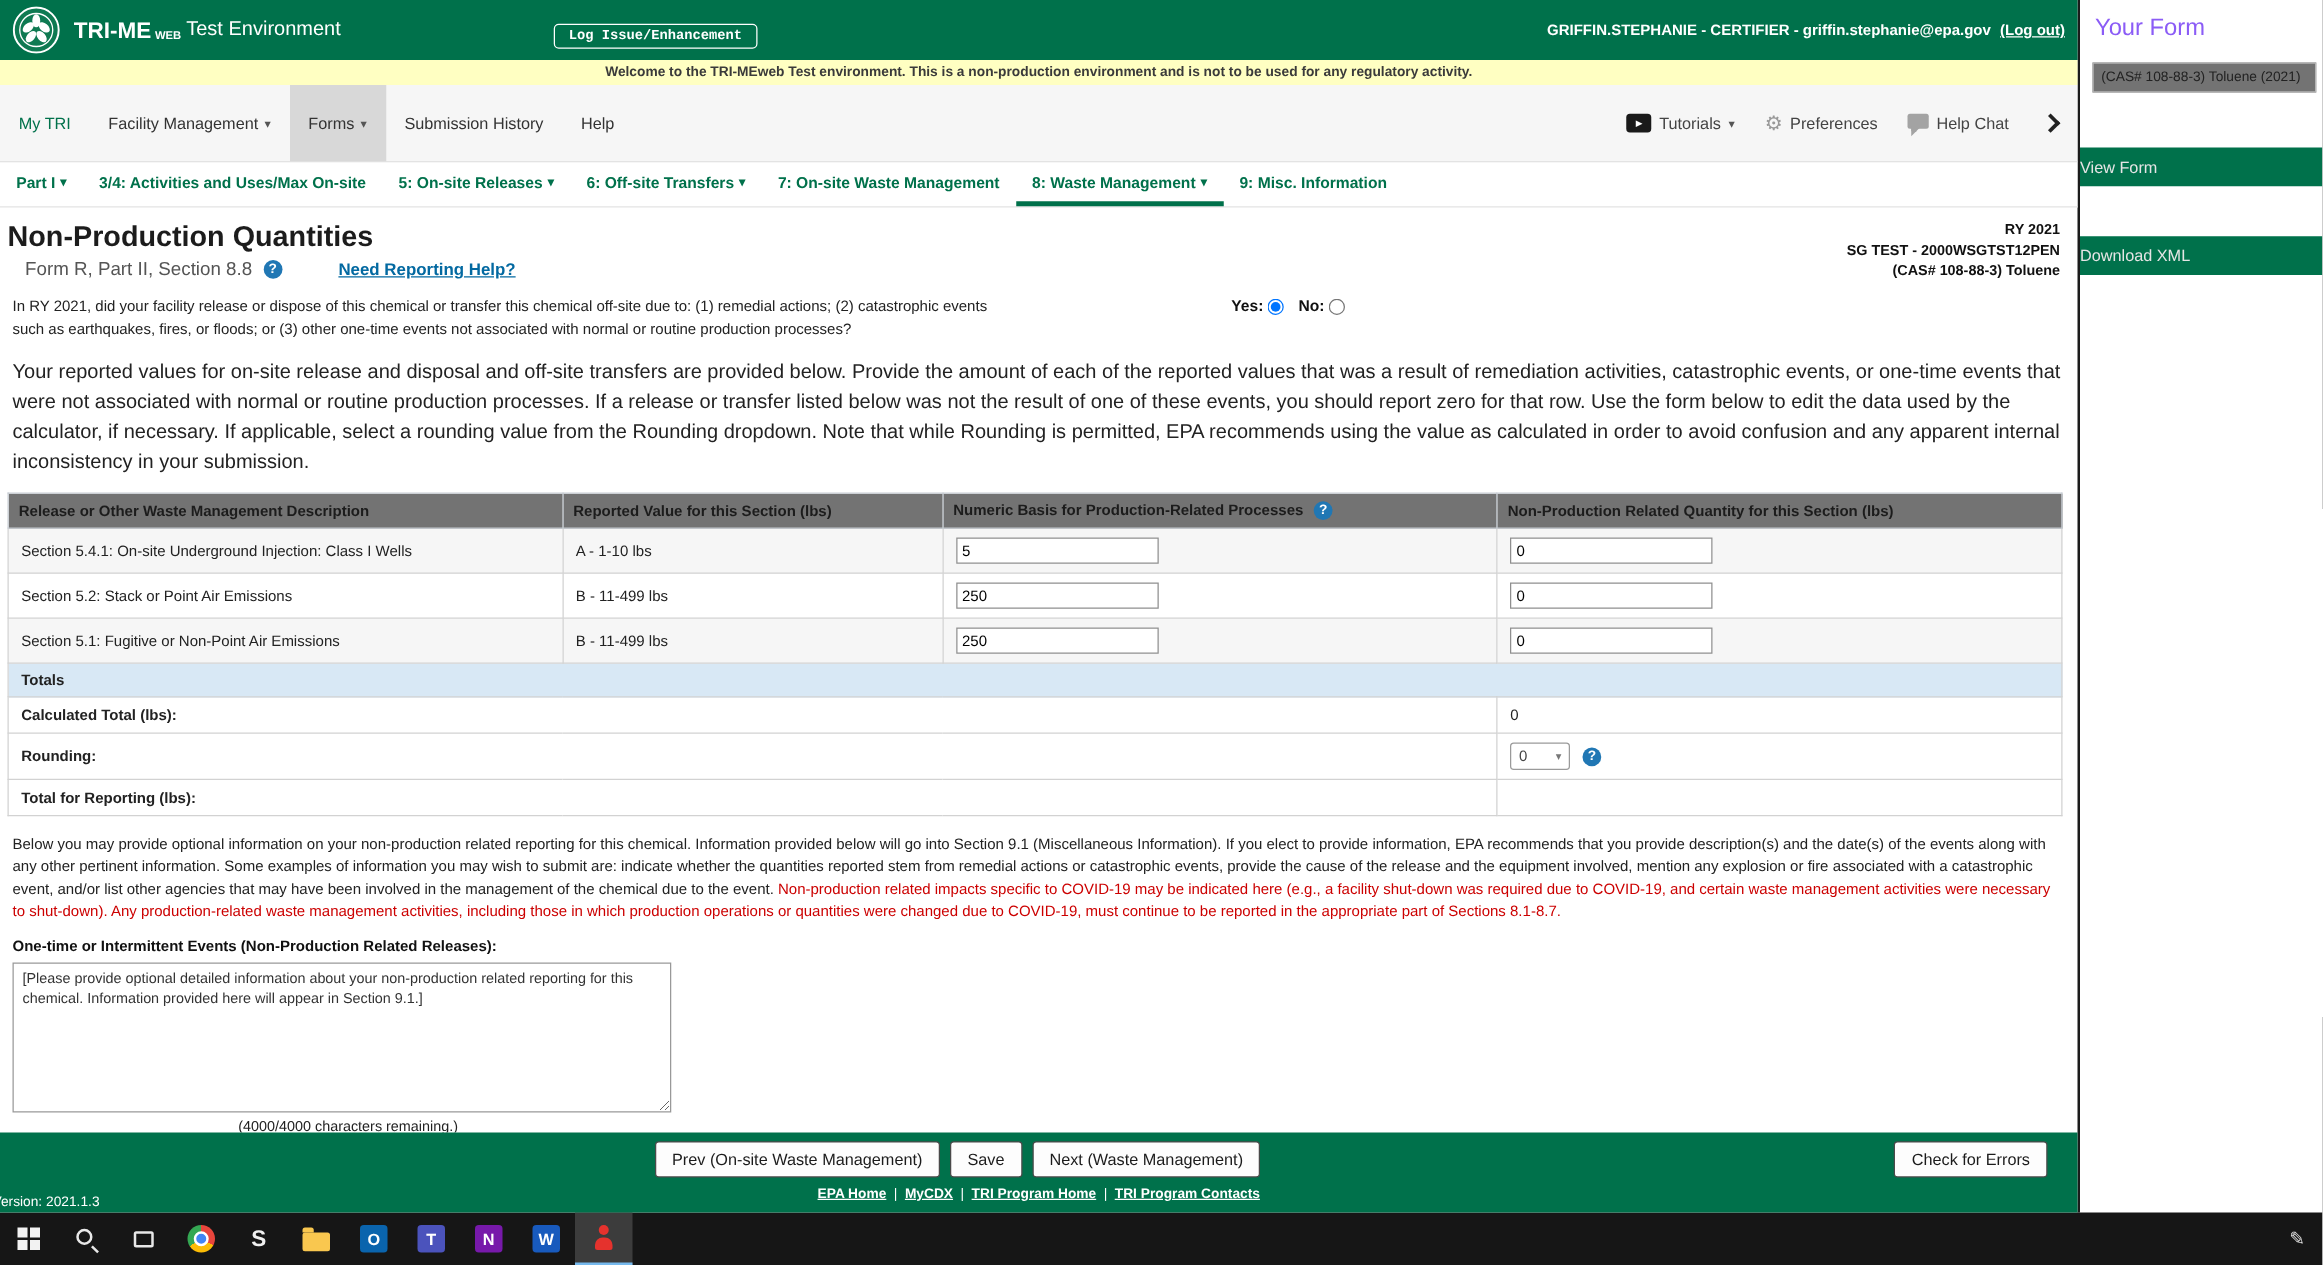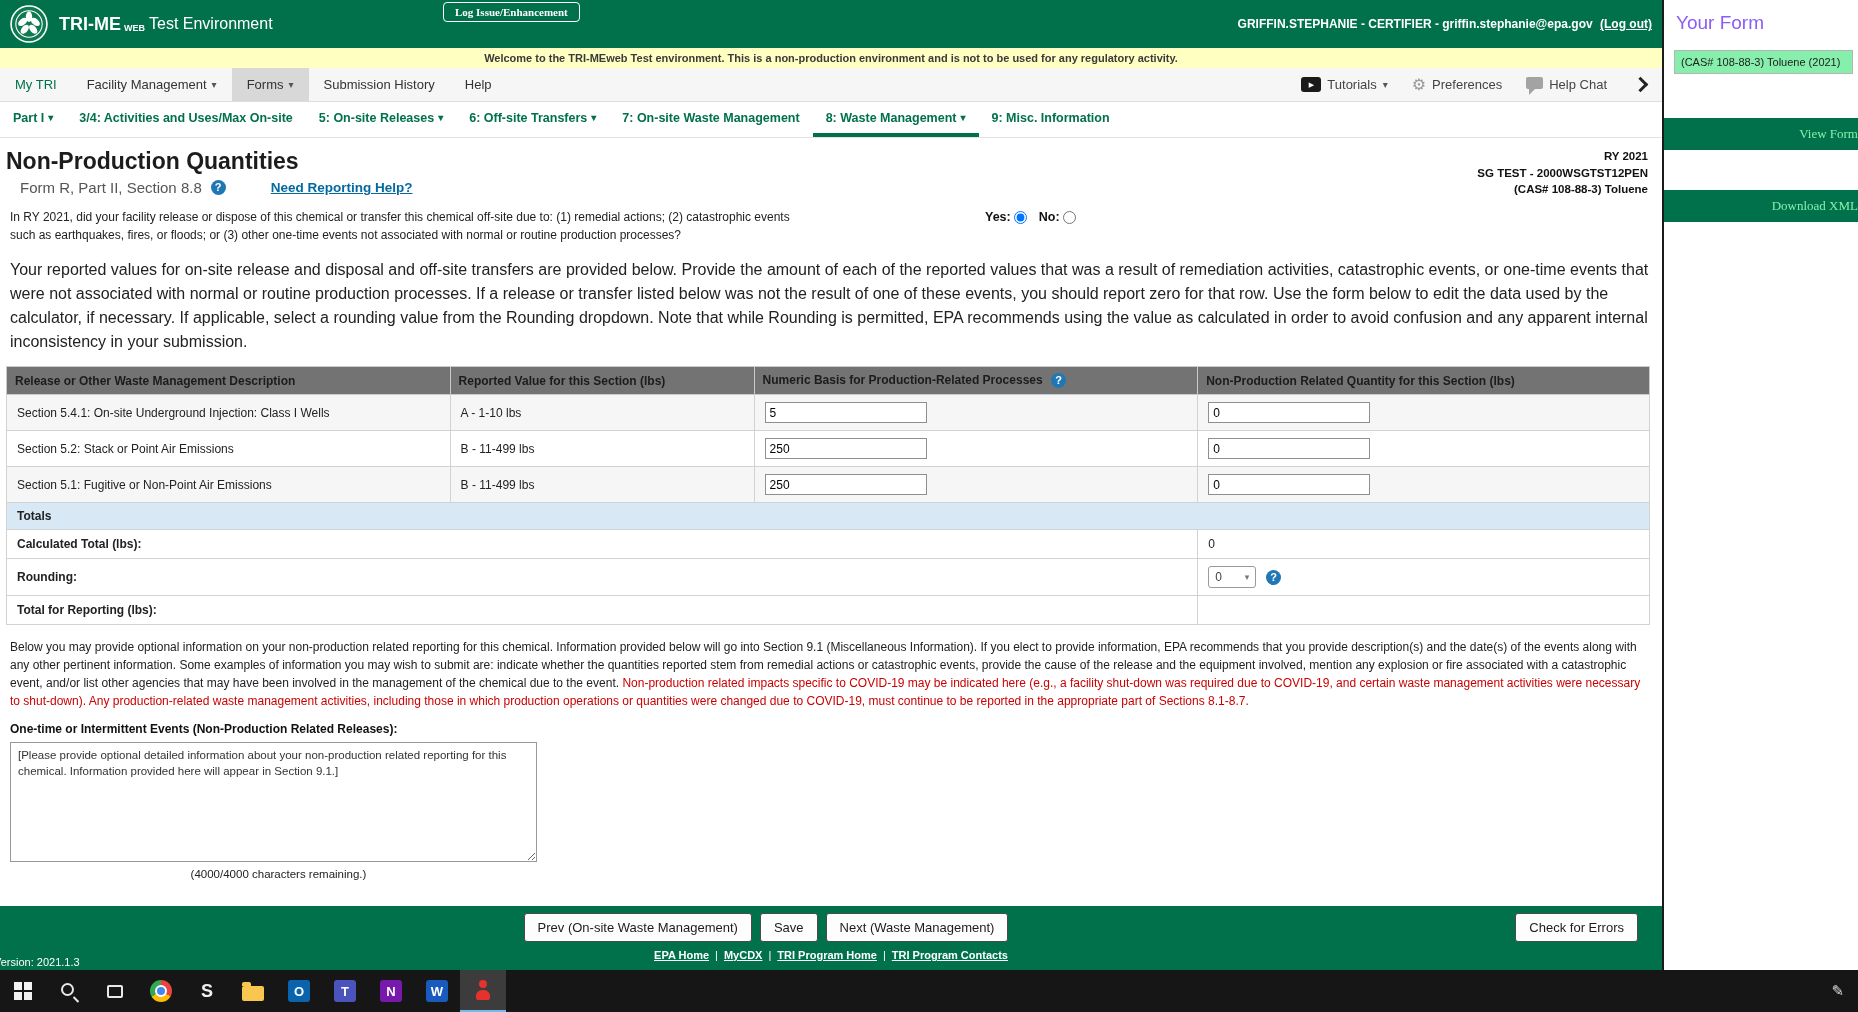--- a/index.html
+++ b/index.html
@@ -9,29 +9,29 @@
   .main-col { width:1664px; min-width:1664px; display:flex; flex-direction:column; border-right:2px solid #1b1b1b; }
   .sidebar { flex:1; background:#fff; }
 
   
   .topbar { height:48px; background:#00714B; display:flex; align-items:center; color:#fff; padding:0 10px; position:relative; flex-shrink:0; }
   .brand { display:flex; align-items:center; }
   .epa-logo { width:40px; height:40px; margin-right:9px; display:flex; align-items:center; }
   .app-name { font-size:18px; font-weight:bold; }
   .app-sub { font-size:9px; font-weight:bold; margin:7px 4px 0 3px; }
   .env-label { font-size:16px; }
-  .log-issue { position:absolute; left:443px; top:2px; background:#00714B; color:#fff; border:1.5px solid #fff; border-radius:4px; font-size:11px; font-weight:bold; padding:3px 11px; font-family:Liberation Serif, serif; cursor:pointer; }
+  .log-issue { position:absolute; left:443px; top:19px; background:#00714B; color:#fff; border:1.5px solid #fff; border-radius:4px; font-size:11px; font-weight:bold; padding:3px 11px; font-family:Liberation Mono, monospace; cursor:pointer; }
   .user-info { margin-left:auto; font-size:12px; font-weight:bold; white-space:nowrap; }
   .logout { text-decoration:underline; color:#fff; cursor:pointer; margin-left:4px; }
 
   
   .banner { height:20px; background:#ffffc2; color:#3a3a3a; font-size:11px; font-weight:bold; text-align:center; line-height:20px; flex-shrink:0; }
 
   
-  .main-nav { height:34px; background:#f6f6f6; border-bottom:1px solid #ddd; display:flex; align-items:stretch; font-size:13px; color:#333; flex-shrink:0; }
+  .main-nav { height:62px; background:#f6f6f6; border-bottom:1px solid #ddd; display:flex; align-items:stretch; font-size:13px; color:#333; flex-shrink:0; }
   .nav-item { display:flex; align-items:center; gap:5px; padding:0 15px; cursor:pointer; white-space:nowrap; }
   .nav-item.green { color:#00714B; }
   .nav-item.active { background:#d8d8d8; }
   .caret { font-size:10px; color:#555; }
   .nav-right { margin-left:auto; display:flex; align-items:center; padding-right:4px; }
   .nav-tool { display:flex; align-items:center; gap:6px; padding:0 12px; color:#444; cursor:pointer; white-space:nowrap; }
   .video-icon { width:20px; height:15px; background:#1a1a1a; border-radius:3px; color:#fff; font-size:7px; display:flex; align-items:center; justify-content:center; }
   .gear-icon { font-size:16px; color:#999; }
   .chat-icon { width:17px; height:12px; background:#a3a3a3; border-radius:2px; position:relative; margin-top:-3px; }
   .chat-icon::after { content:""; position:absolute; left:3px; bottom:-6px; border:4px solid transparent; border-top-color:#a3a3a3; border-left-color:#a3a3a3; }
@@ -83,22 +83,22 @@
   .btn-row { display:flex; justify-content:center; gap:8px; transform:translateX(-65px); }
   .wbtn { background:#fdfdfd; border:1px solid #4a4a4a; border-radius:3px; font-size:13px; color:#1c1c1c; padding:6px 13px; font-family:inherit; cursor:pointer; white-space:nowrap; }
   .check-errors { position:absolute; right:24px; top:7px; }
   .links-row { text-align:center; font-size:11px; font-weight:bold; color:#fff; margin-top:7px; }
   .links-row a { color:#fff; text-decoration:underline; cursor:pointer; }
   .links-row .sep { margin:0 6px; font-weight:normal; }
   .version { position:absolute; left:-6px; bottom:2px; color:#fff; font-size:11px; }
 
   
   .sidebar-title { font-size:19px; color:#8b5cf6; margin:12px 0 0 12px; font-weight:normal; }
-  .form-select { margin:16px 5px 0 10px; border:1px solid #b5b5b5; background:#86efac; font-size:11px; color:#222; padding:5px 6px; cursor:pointer; white-space:nowrap; overflow:hidden; }
-  .side-btn { display:block; width:100%; background:#00714B; color:#86efac; border:none; font-size:13px; padding:8px 0; text-align:right; font-family:Liberation Serif, serif; cursor:pointer; }
+  .form-select { margin:16px 5px 0 10px; border:1px solid #b5b5b5; background:#737373; font-size:11px; color:#222; padding:5px 6px; cursor:pointer; white-space:nowrap; overflow:hidden; }
+  .side-btn { display:block; width:100%; background:#00714B; color:#e5e5e5; border:none; font-size:13px; padding:8px 0; text-align:left; font-family:Liberation Sans, sans-serif; cursor:pointer; }
   .view-form { margin-top:44px; }
   .download-xml { margin-top:40px; }
 
   
   .taskbar { height:42px; background:#161616; display:flex; align-items:center; flex-shrink:0; }
   .tb { width:46px; height:42px; display:flex; align-items:center; justify-content:center; cursor:pointer; }
   .win-logo { display:grid; grid-template-columns:8px 8px; grid-template-rows:8px 8px; gap:2px; }
   .win-logo span { background:#f2f2f2; }
   .search-glyph { width:13px; height:13px; border:2px solid #e8e8e8; border-radius:50%; position:relative; margin:-4px 0 0 -4px; }
   .search-glyph::after { content:""; position:absolute; width:2px; height:7px; background:#e8e8e8; transform:rotate(-45deg); left:12px; top:11px; }

